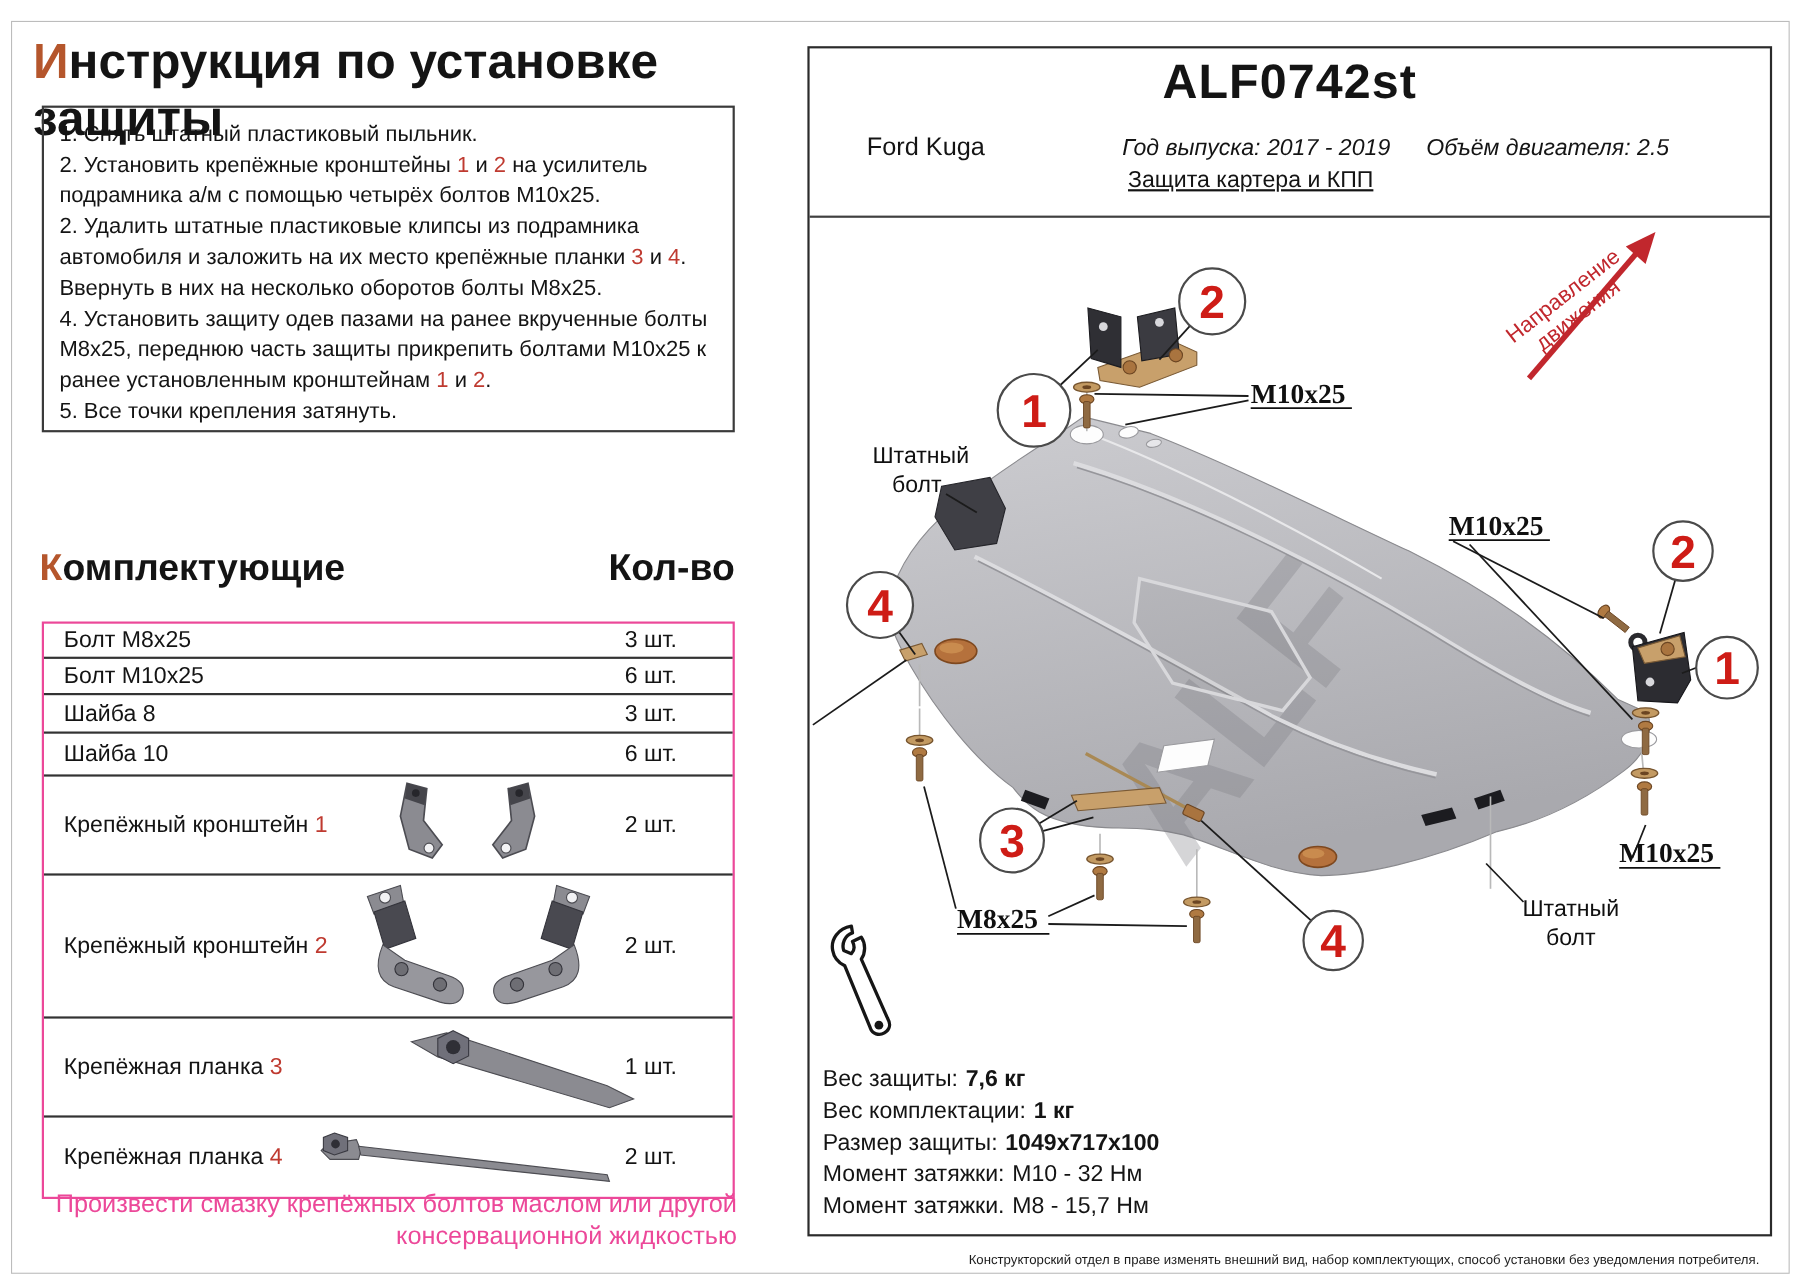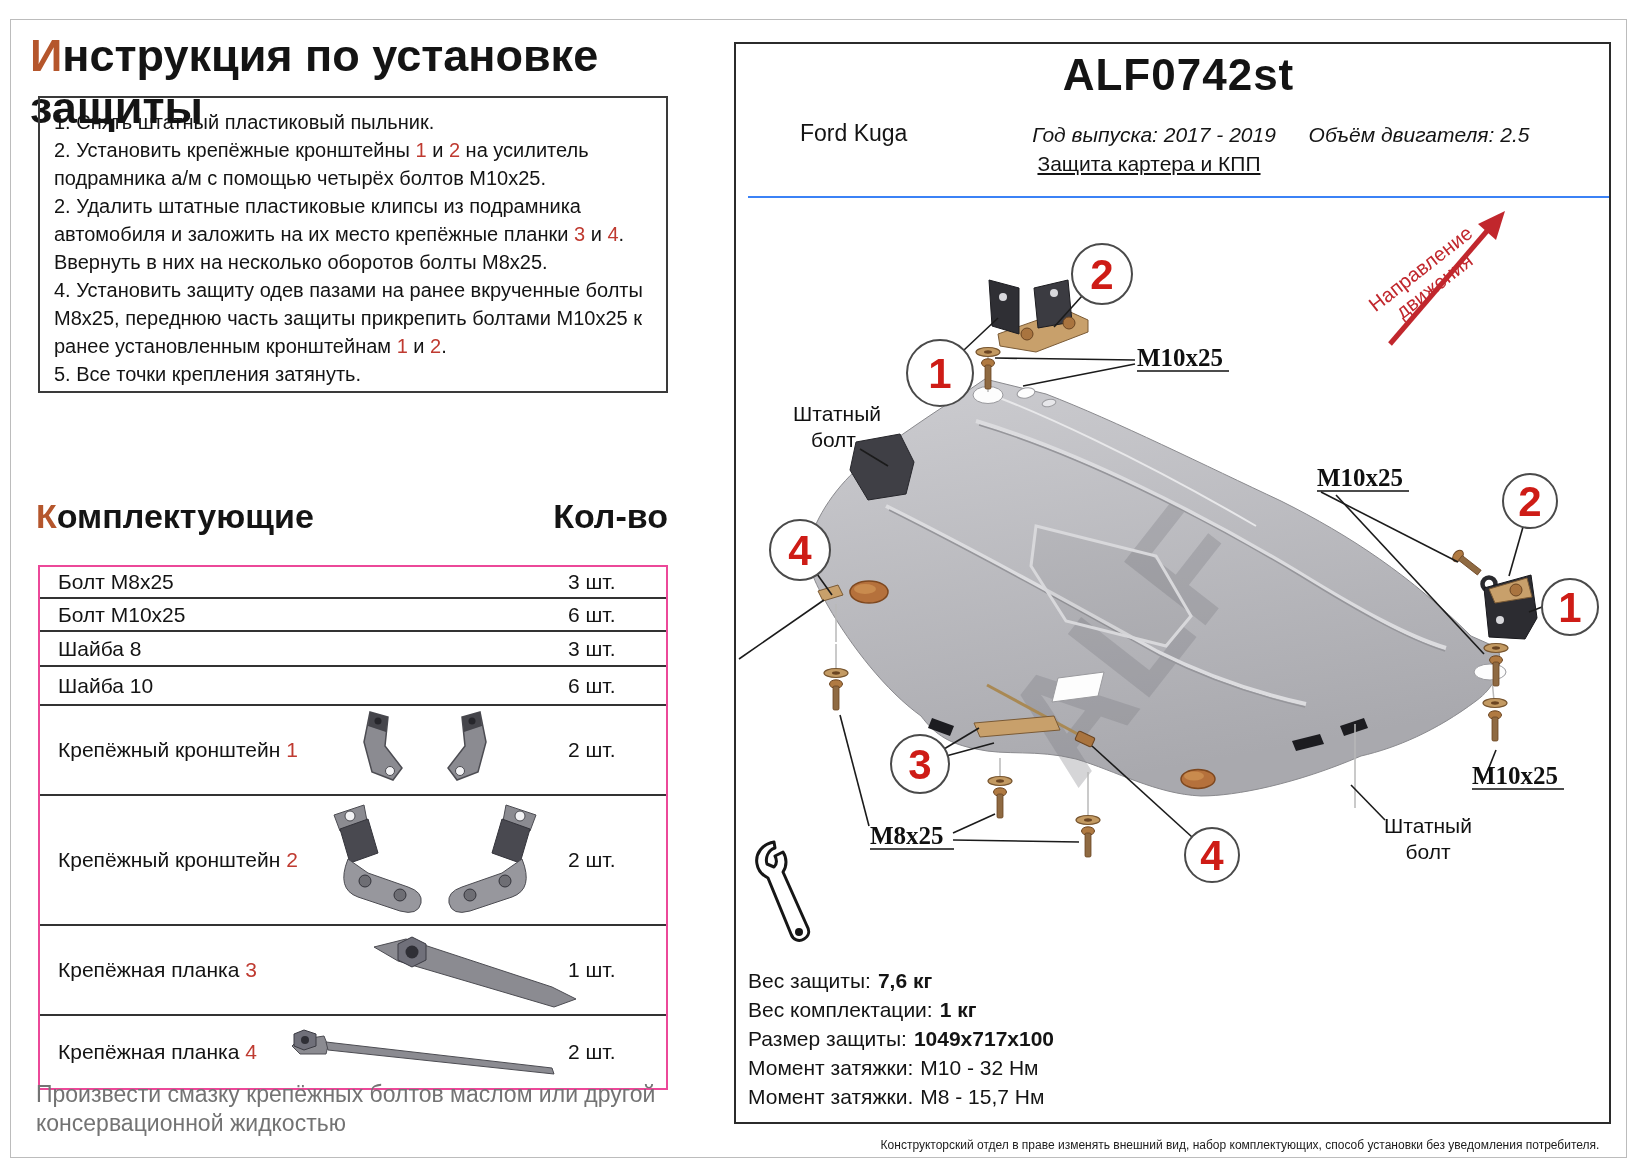--- a/index.html
+++ b/index.html
@@ -15,26 +15,26 @@
              padding:10px 12px 3px 14px;font-size:20px;line-height:1.4;}
   .steps-box p{margin:0;}
   .comp-head{position:absolute;top:497px;left:0;right:2px;display:flex;justify-content:space-between;}
   .comp-head h2{margin:0;font-size:34px;font-weight:bold;}
   .comp-table{position:absolute;top:565px;left:2px;right:2px;border:2px solid #ec4899;}
   .comp-row{position:relative;border-bottom:2px solid #333;}
   .comp-row:last-child{border-bottom:none;}
   .comp-name{position:absolute;left:18px;top:50%;transform:translateY(-50%);font-size:21px;white-space:nowrap;}
   .comp-qty{position:absolute;left:528px;top:50%;transform:translateY(-50%);font-size:21px;white-space:nowrap;}
   .comp-img{position:absolute;top:50%;transform:translateY(-50%);}
-  .lube-note{position:absolute;top:1080px;left:0;right:0;margin:0;text-align:left;
-             font-size:23px;line-height:1.28;color:#737373;}
+  .lube-note{position:absolute;top:1080px;left:0;right:0;margin:0;text-align:right;
+             font-size:23px;line-height:1.28;color:#ec4899;}
   
   .right-panel{position:absolute;left:734px;top:42px;width:877px;height:1082px;
                border:2px solid #2b2b2b;box-sizing:border-box;}
-  .panel-header{position:absolute;top:0;left:12px;right:0;height:152px;border-bottom:2px solid #3b82f6;padding-left:31px;}
+  .panel-header{position:absolute;top:0;left:0;right:0;height:152px;border-bottom:2px solid #404040;padding-left:31px;}
   .code{position:absolute;top:6px;left:0;right:0;text-align:center;font-size:44px;font-weight:bold;letter-spacing:1px;}
   .model{position:absolute;left:52px;top:76px;font-size:23px;white-space:nowrap;}
   .year{position:absolute;left:406px;top:79px;transform:translateX(-50%);font-size:21px;white-space:nowrap;font-style:italic;}
   .engine{position:absolute;left:671px;top:79px;transform:translateX(-50%);font-size:21px;white-space:nowrap;font-style:italic;}
   .subtitle{position:absolute;left:401px;top:108px;transform:translateX(-50%);font-size:21px;
             text-decoration:underline;white-space:nowrap;}
   .diagram{position:absolute;left:0;top:152px;}
   .specs{position:absolute;left:12px;top:922px;font-size:21px;line-height:29px;white-space:nowrap;}
   .spec-label{margin-right:7px;}
   .b{font-weight:bold;}

